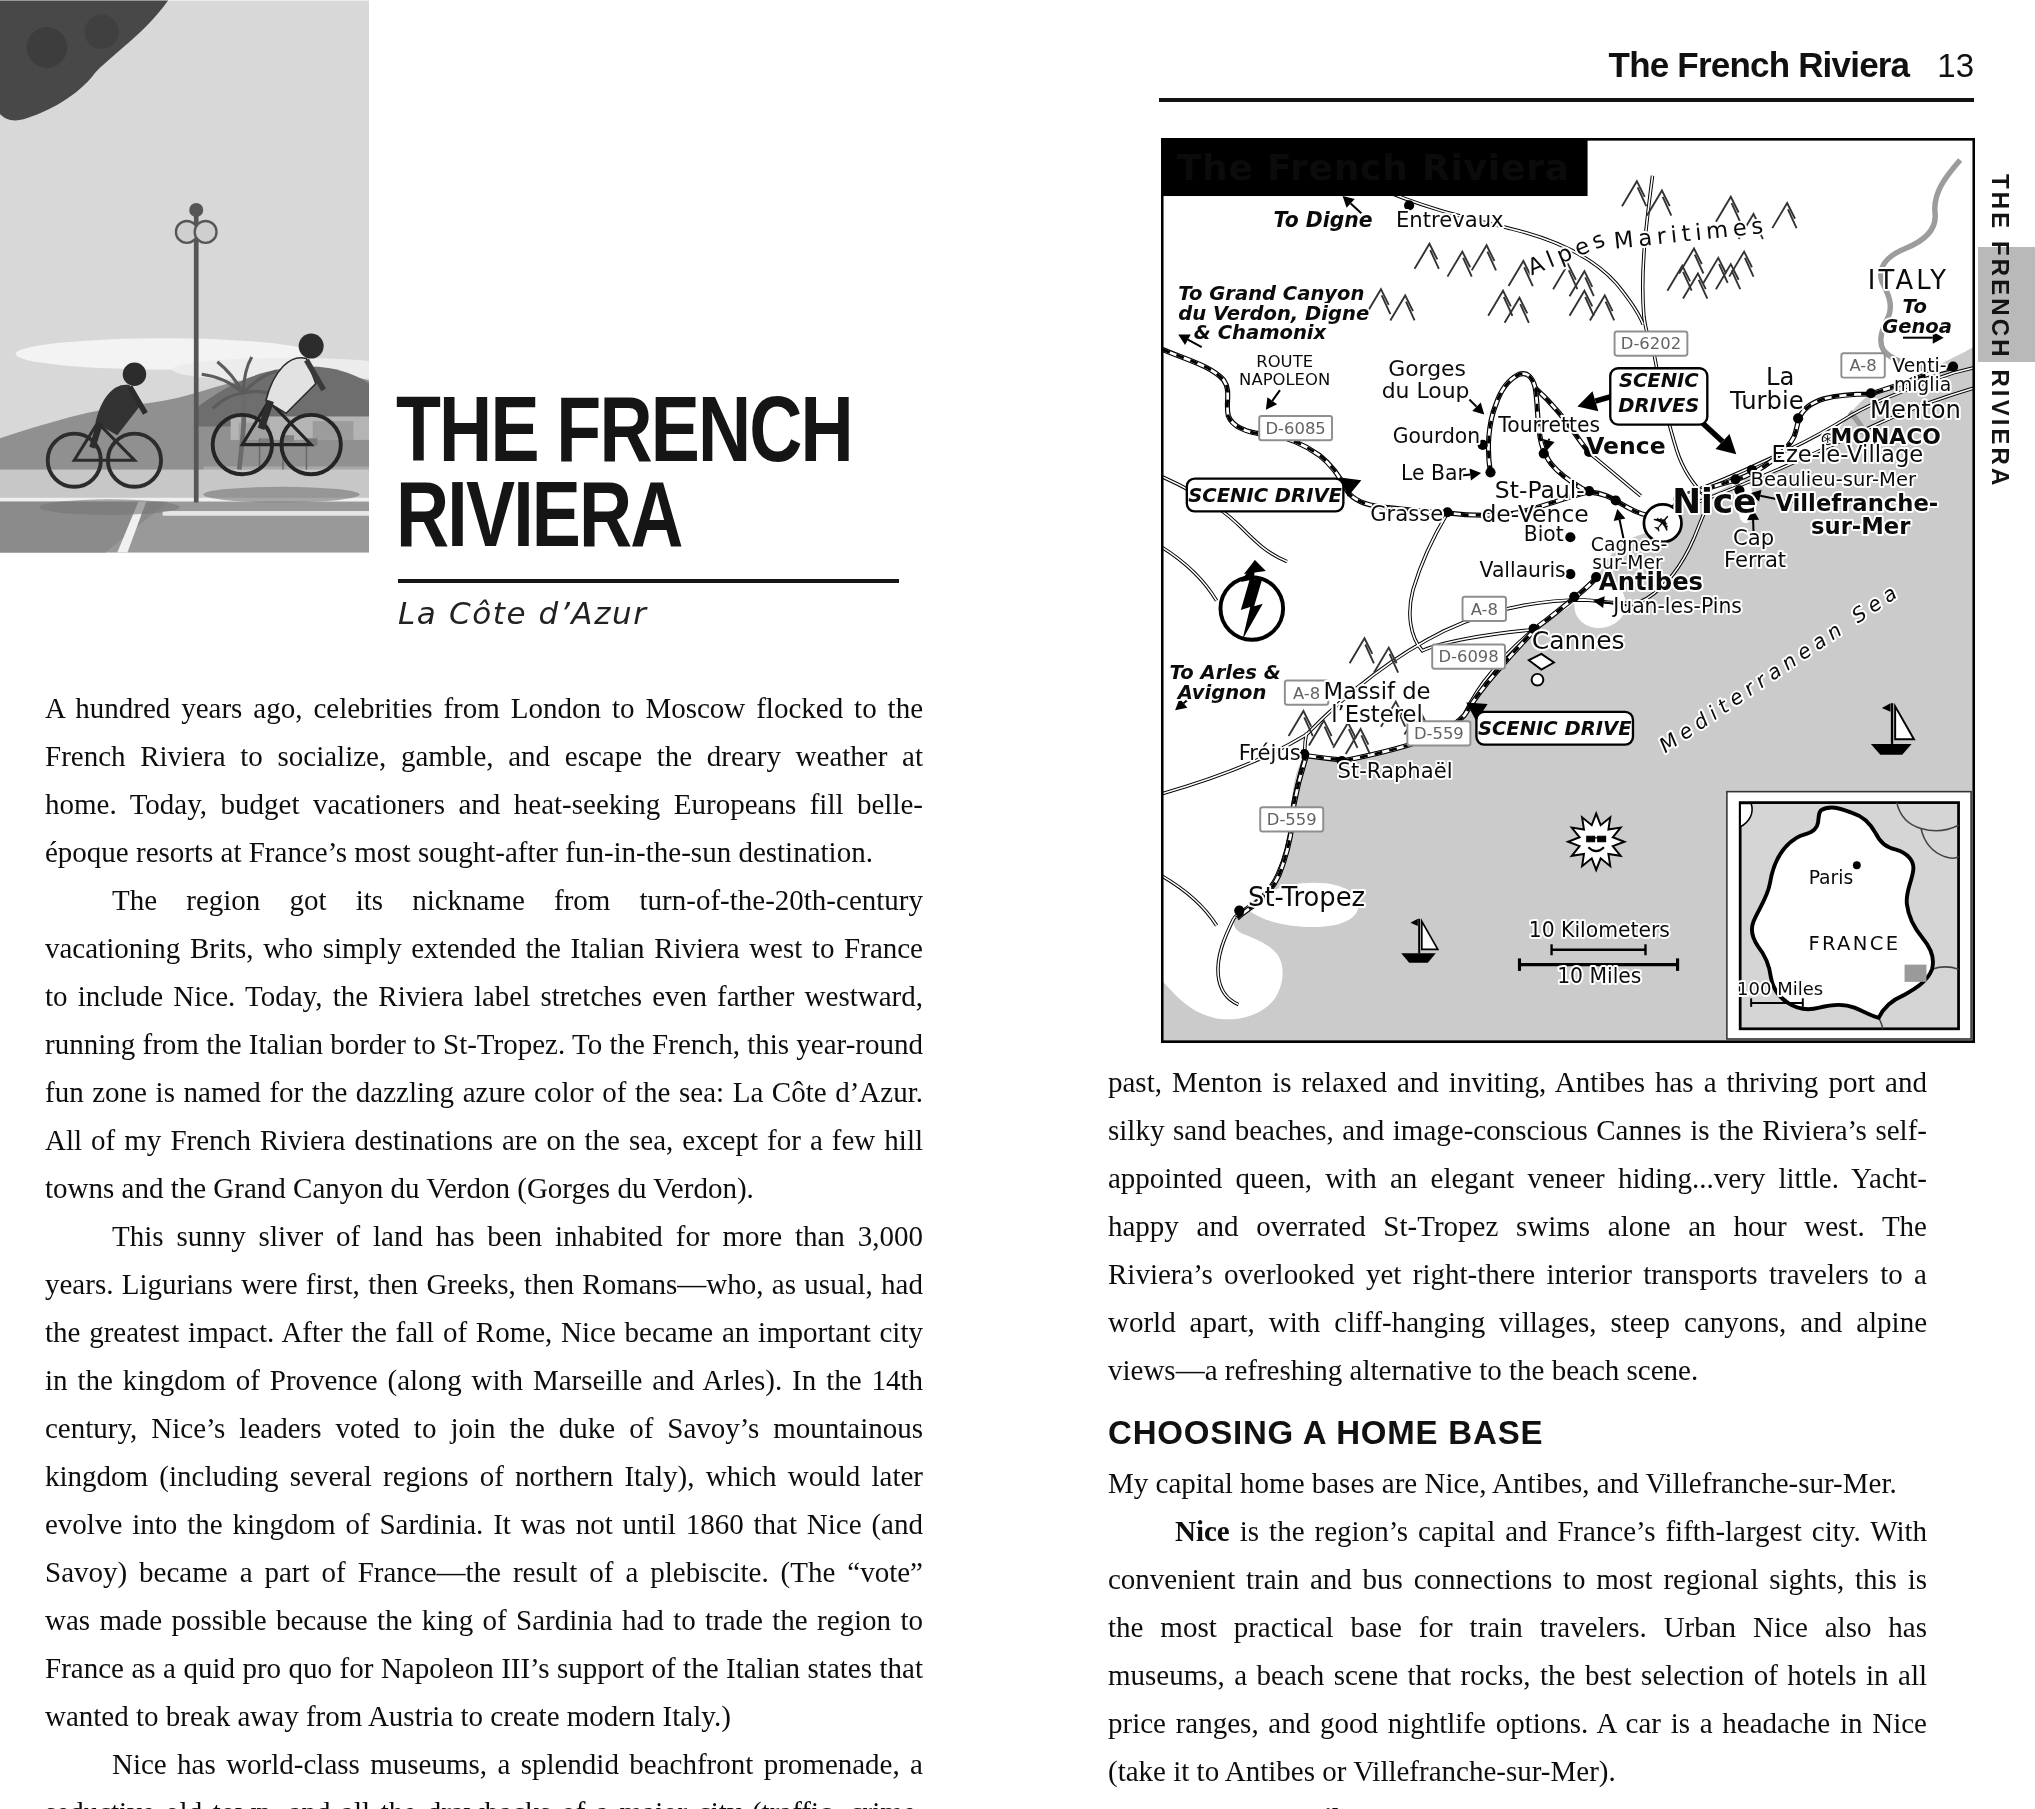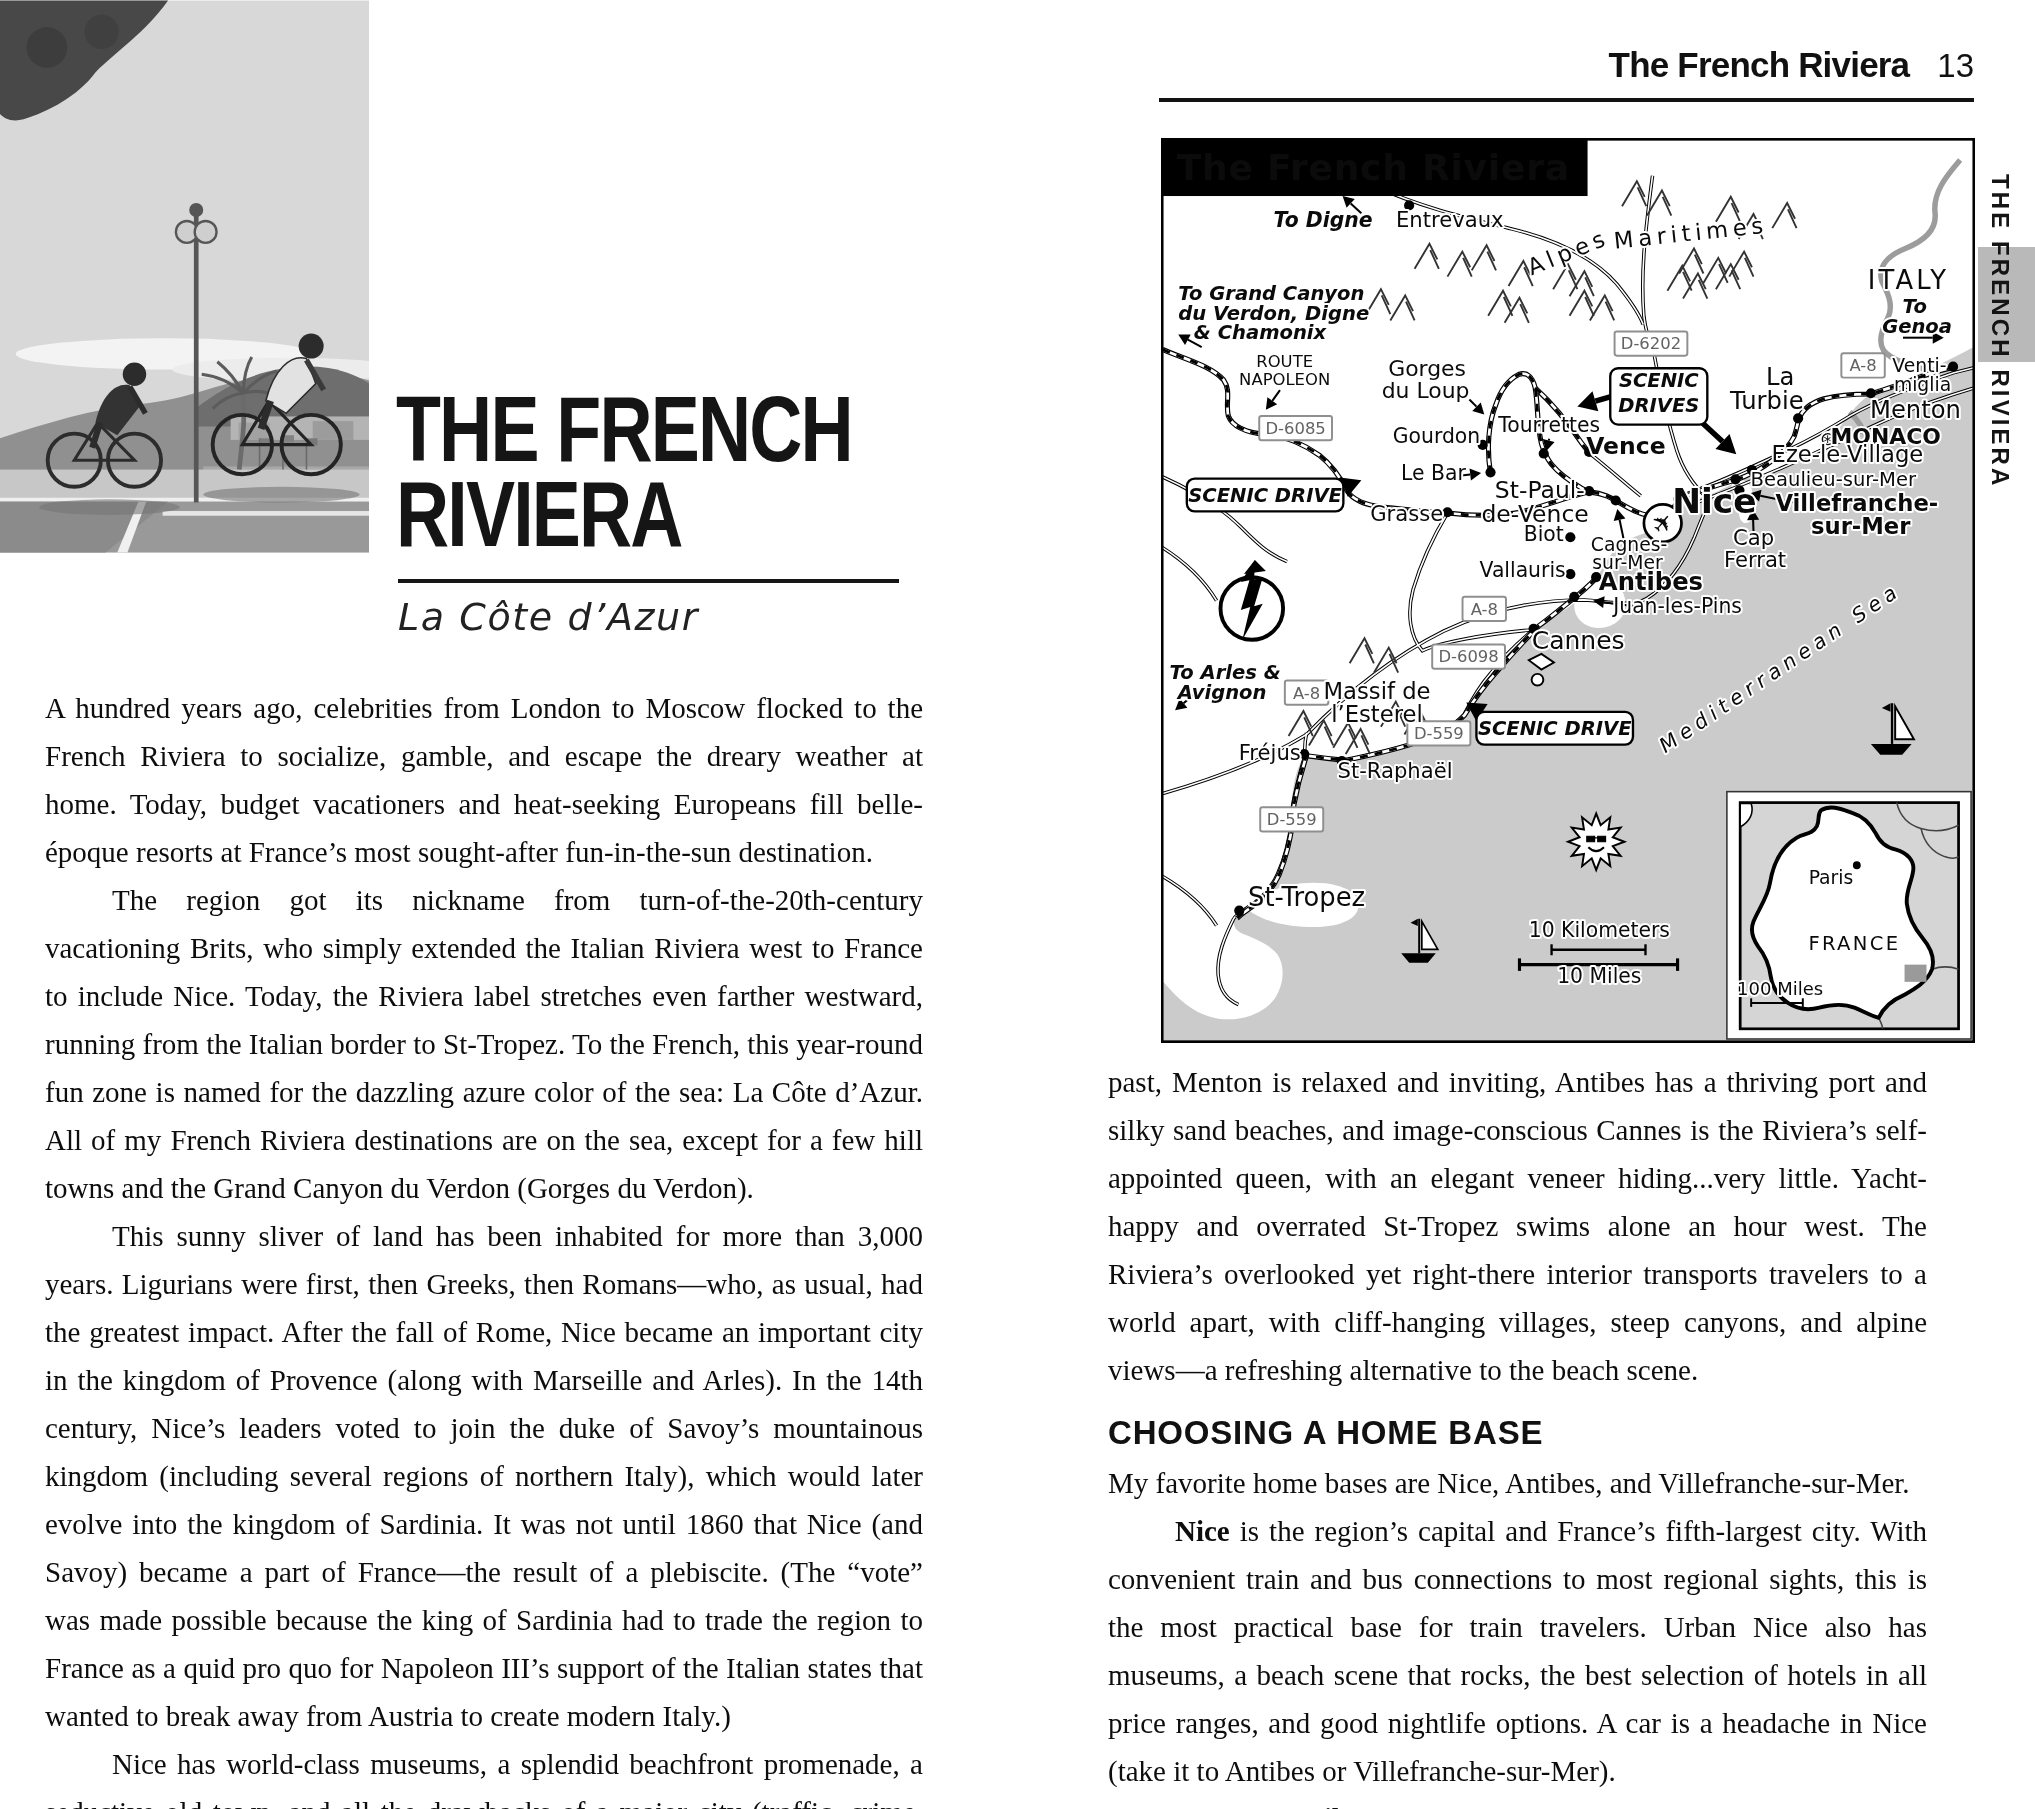--- a/index.html
+++ b/index.html
@@ -5,21 +5,21 @@
   html,body{margin:0;padding:0;background:#fff;}
   .page{position:relative;width:2035px;height:1809px;background:#fff;overflow:hidden;
         font-family:"Liberation Serif",serif;color:#0d0d0d;}
   
   .photo{position:absolute;left:0;top:0;width:369px;height:553px;}
   .chapter-title{position:absolute;left:396px;top:387px;font-family:"Liberation Sans",sans-serif;
         font-weight:bold;font-size:92px;line-height:.92;letter-spacing:-2.3px;color:#151515;
         transform:scaleX(.80);transform-origin:left top;white-space:nowrap;}
   .title-rule{position:absolute;left:398px;top:579px;width:501px;height:3.9px;background:#161616;}
   .subtitle{position:absolute;left:398px;top:595px;font-family:"DejaVu Sans",sans-serif;
-        font-style:italic;font-size:38px;letter-spacing:1.6px;color:#222;}
+        font-style:italic;font-size:31px;letter-spacing:1.6px;color:#222;}
   .col-left{position:absolute;left:45px;top:684px;width:878px;}
   .col-right{position:absolute;left:1108px;top:1058px;width:819px;}
   .bodytext p{margin:0;text-align:justify;font-size:29px;line-height:48px;}
   .bodytext p.indent{text-indent:67px;}
   .home-heading{margin:20.4px 0 6.3px 0;font-family:"Liberation Sans",sans-serif;font-weight:bold;
         font-size:33px;letter-spacing:0.8px;color:#111;text-align:left;}
   
   .running-head{position:absolute;left:1159px;top:45px;width:815px;display:flex;
         justify-content:flex-end;align-items:baseline;gap:28px;font-family:"Liberation Sans",sans-serif;}
   .running-title{font-weight:bold;font-size:35px;letter-spacing:-0.8px;color:#111;}
@@ -447,21 +447,21 @@
 
       <rect x="1.5" y="1.5" width="1037" height="1153" fill="none" stroke="#000" stroke-width="3.5"></rect>
       <rect x="0" y="0" width="545" height="74" fill="#000"></rect>
       <text x="20" y="53" font-size="46" font-weight="bold" fill="#ffffff" letter-spacing="1">The French Riviera</text>
     </svg>
   </div>
 
   <div class="col-right bodytext">
     <p>past, Menton is relaxed and inviting, Antibes has a thriving port and silky sand beaches, and image-conscious Cannes is the Riviera’s self-appointed queen, with an elegant veneer hiding...very little. Yacht-happy and overrated St-Tropez swims alone an hour west. The Riviera’s overlooked yet right-there interior transports travelers to a world apart, with cliff-hanging villages, steep canyons, and alpine views—a refreshing alternative to the beach scene.</p>
     <h2 class="home-heading">CHOOSING A HOME BASE</h2>
-    <p>My favorite home bases are Nice, Antibes, and Villefranche-sur-Mer.</p>
+    <p>My capital home bases are Nice, Antibes, and Villefranche-sur-Mer.</p>
     <p class="indent"><b>Nice</b><span> is the region’s capital and France’s fifth-largest city. With convenient train and bus connections to most regional sights, this is the most practical base for train travelers. Urban Nice also has museums, a beach scene that rocks, the best selection of hotels in all price ranges, and good nightlife options. A car is a headache in Nice (take it to Antibes or Villefranche-sur-Mer).</span></p>
     <p class="indent"><span>Monaco </span><b>Antibes</b><span> is much smaller, with a bustling center, a lively night scene, great sandy beaches, grand vistas, good walking</span></p>
   </div>
 
   <div class="side-tab-bg"></div>
   <div class="side-tab">THE FRENCH RIVIERA</div>
 
 </div>
 
 

